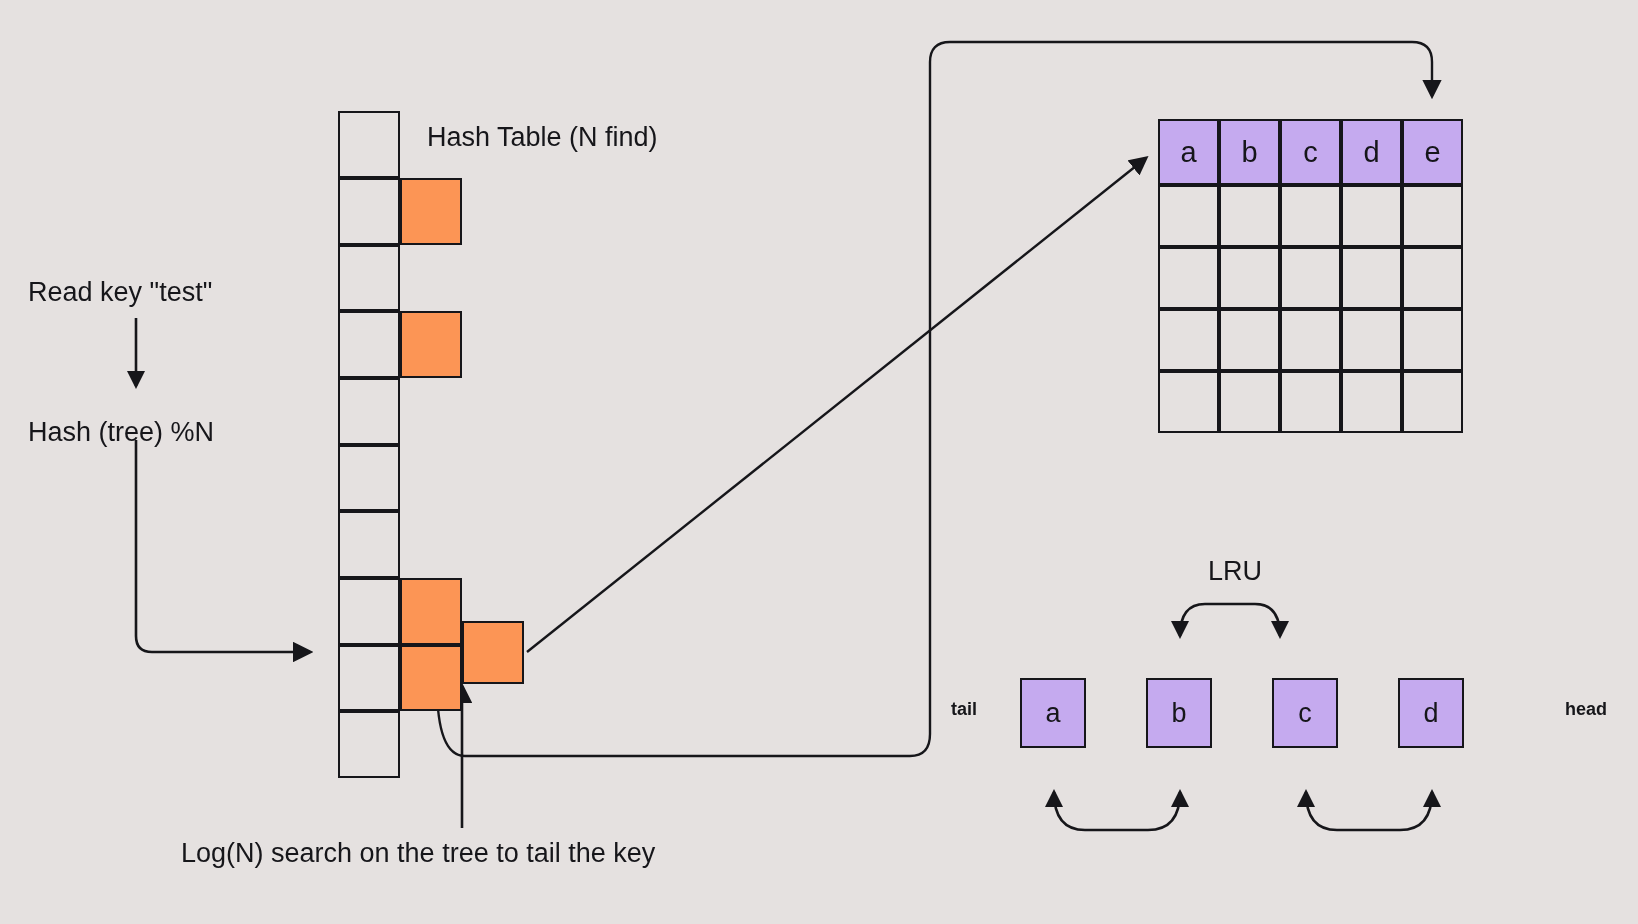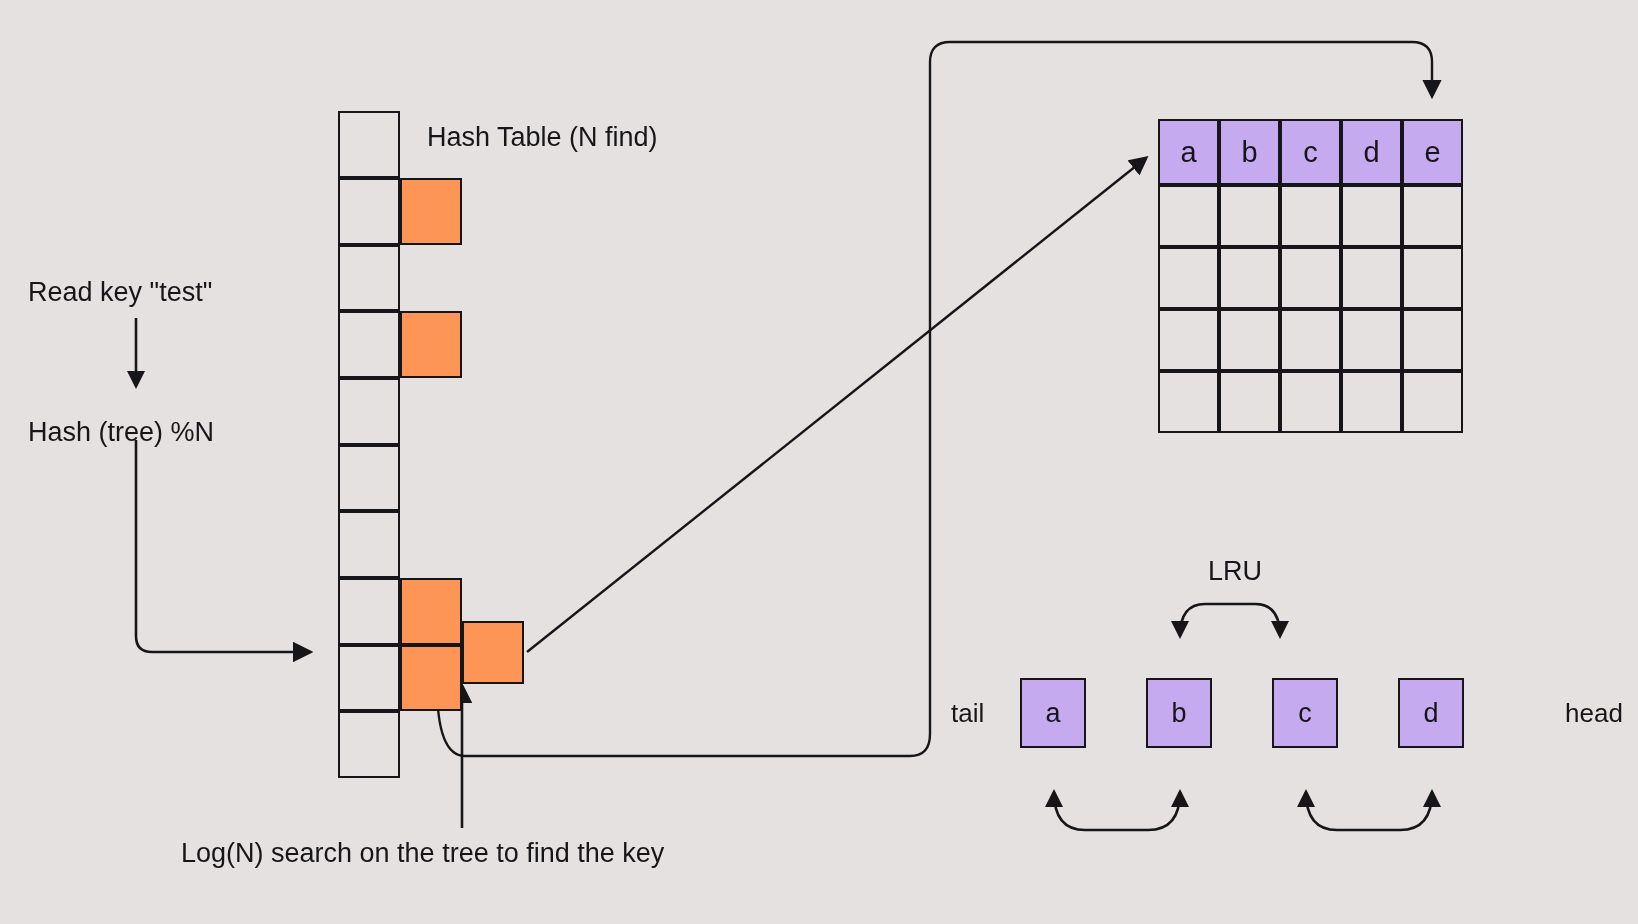--- a/index.html
+++ b/index.html
@@ -24,21 +24,21 @@
     width: 1638px;
     height: 924px;
   }
   .lbl {
     position: absolute;
     color: #16161a;
     font-size: 27px;
     white-space: nowrap;
     line-height: 1;
   }
-  .lbl-sm { font-size: 26px; }
+  .lbl-sm { font-size: 18px; font-weight: bold; }
   .cellbox {
     position: absolute;
     box-sizing: border-box;
     border: 2.4px solid #16161a;
     background: #e5e1e0;
   }
   .cell-orange { background: #fc9555; }
   .gridcell {
     position: absolute;
     box-sizing: border-box;
@@ -97,21 +97,21 @@
 
     <path d="M 1306 792 Q 1306 830 1337 830 L 1400 830 Q 1432 830 1432 792" fill="none" stroke="#16161a" stroke-width="2.6" marker-start="url(#arrowSolid)" marker-end="url(#arrowSolid)"></path>
   </svg>
 
   <div class="lbl" style="left:28px; top:279px;">Read key "test"</div>
 
   <div class="lbl" style="left:28px; top:419px;">Hash (tree) %N</div>
 
   <div class="lbl" style="left:427px; top:124px;">Hash Table (N find)</div>
 
-  <div class="lbl" style="left:181px; top:840px;">Log(N) search on the tree to find the key</div>
+  <div class="lbl" style="left:181px; top:840px;">Log(N) search on the tree to tail the key</div>
 
   <div class="cellbox" style="left:338px; top:111px; width:62px; height:67px;"></div>
   <div class="cellbox" style="left:338px; top:178px; width:62px; height:67px;"></div>
   <div class="cellbox" style="left:338px; top:245px; width:62px; height:66px;"></div>
   <div class="cellbox" style="left:338px; top:311px; width:62px; height:67px;"></div>
   <div class="cellbox" style="left:338px; top:378px; width:62px; height:67px;"></div>
   <div class="cellbox" style="left:338px; top:445px; width:62px; height:66px;"></div>
   <div class="cellbox" style="left:338px; top:511px; width:62px; height:67px;"></div>
   <div class="cellbox" style="left:338px; top:578px; width:62px; height:67px;"></div>
   <div class="cellbox" style="left:338px; top:645px; width:62px; height:66px;"></div>

